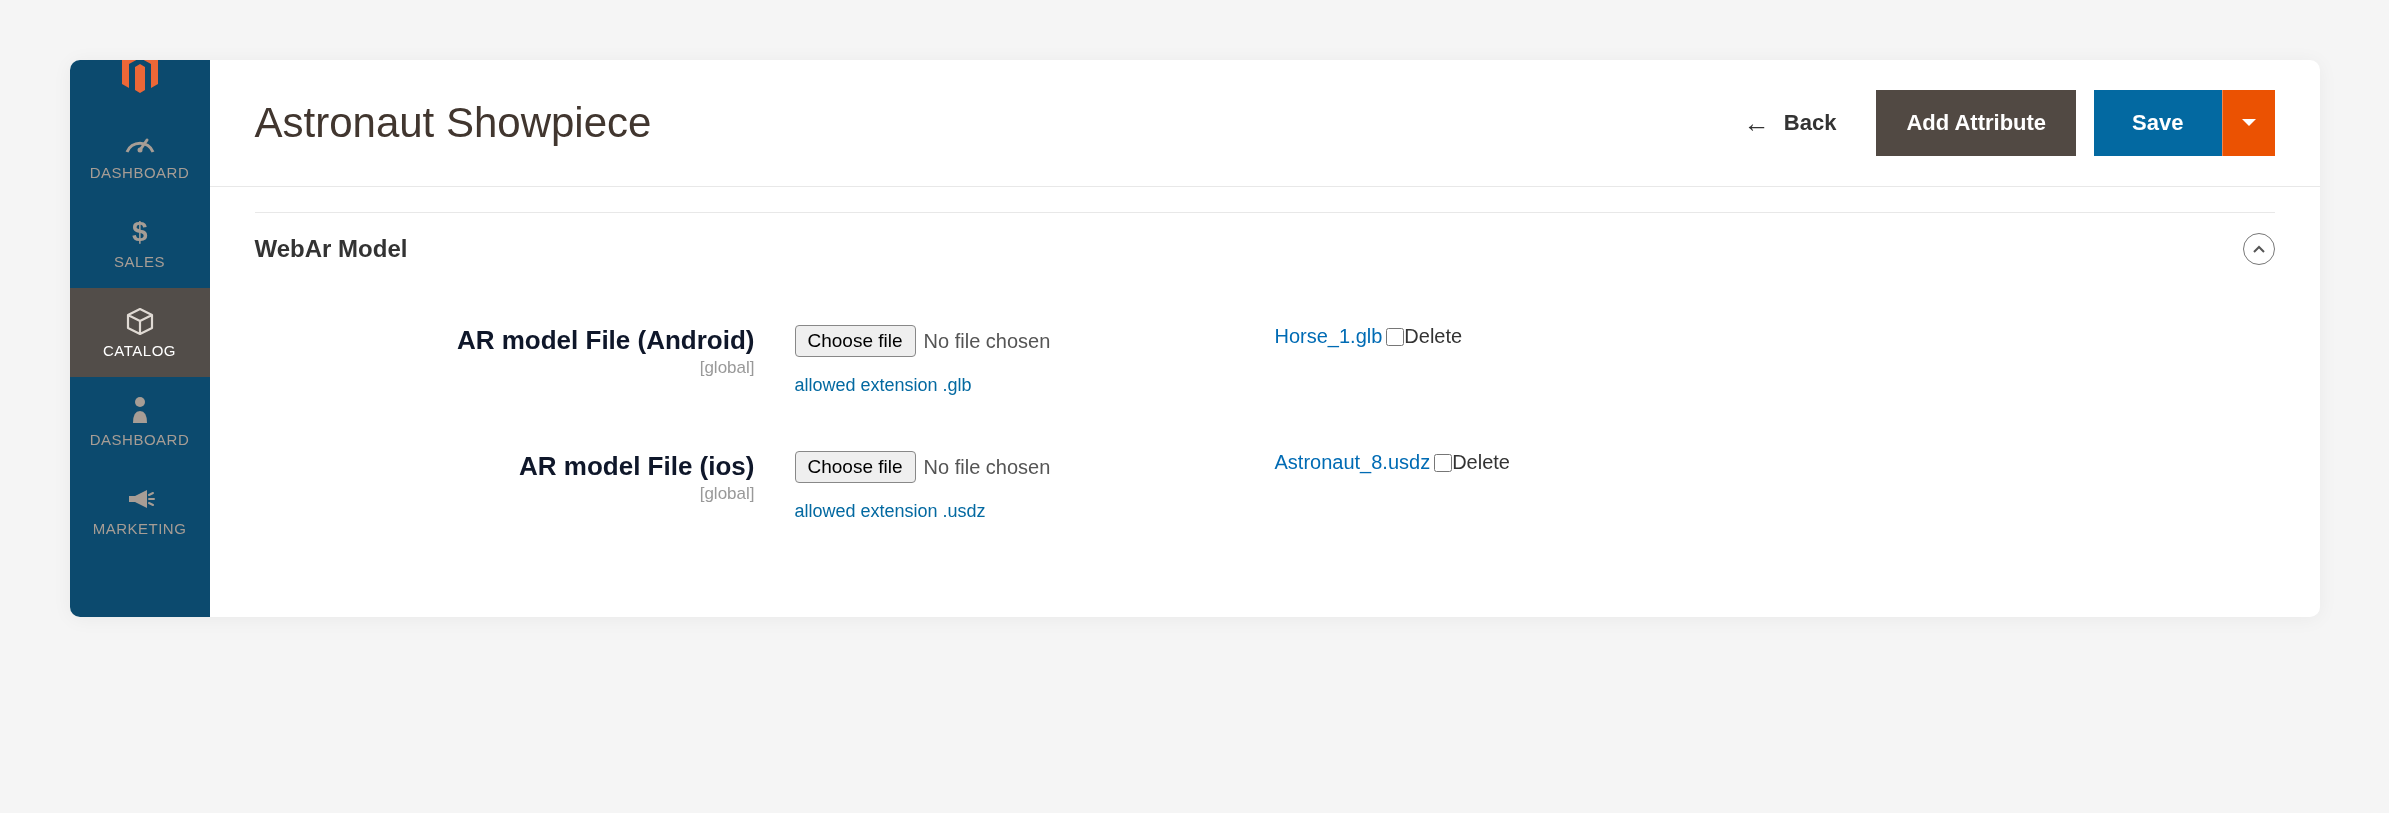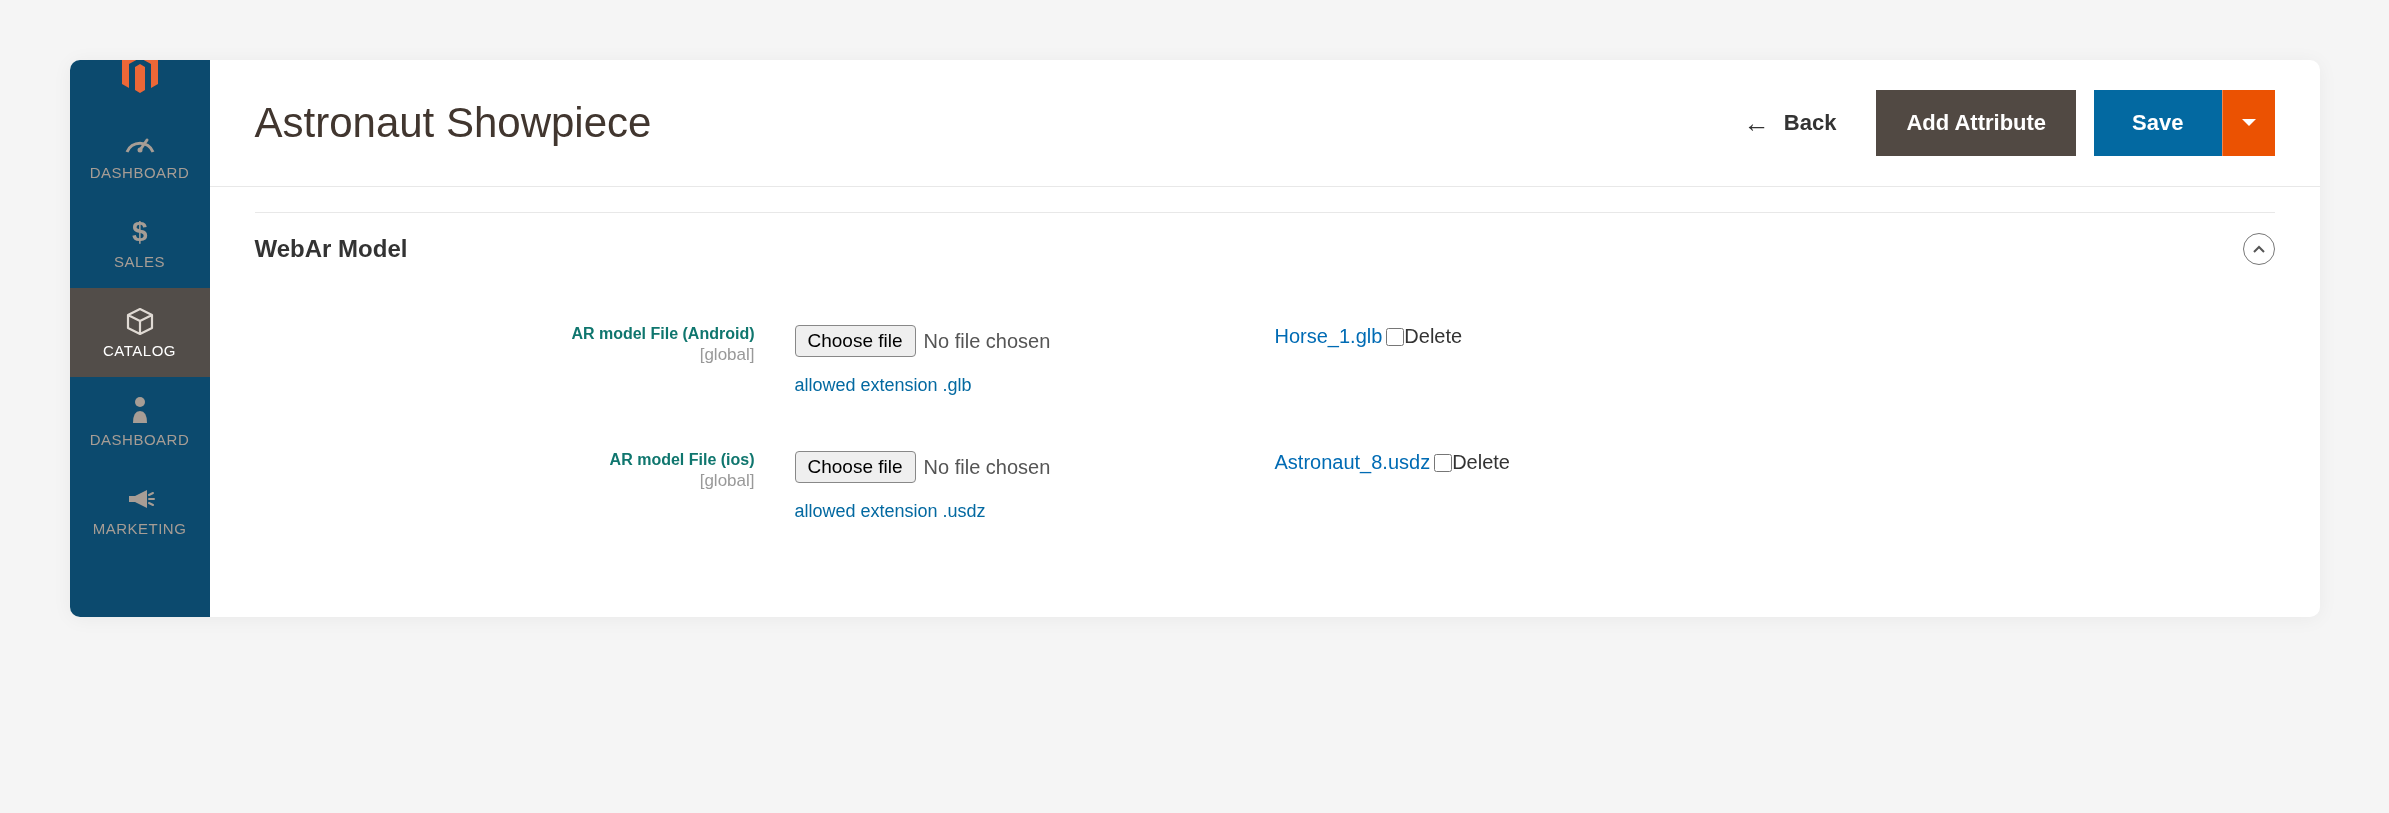--- a/index.html
+++ b/index.html
@@ -152,23 +152,23 @@
       align-items: flex-start;
       margin-bottom: 55px;
     }
     .form-label-col {
       width: 540px;
       text-align: right;
       padding-right: 40px;
       flex-shrink: 0;
     }
     .form-label {
-      font-size: 16px;
+      font-size: 26px;
       font-weight: 600;
-      color: #0f766e;
+      color: #0f172a;
     }
     .form-scope {
       font-size: 17px;
       color: #999;
       margin-top: 2px;
     }
     .form-control-col {
       width: 480px;
       flex-shrink: 0;
     }

